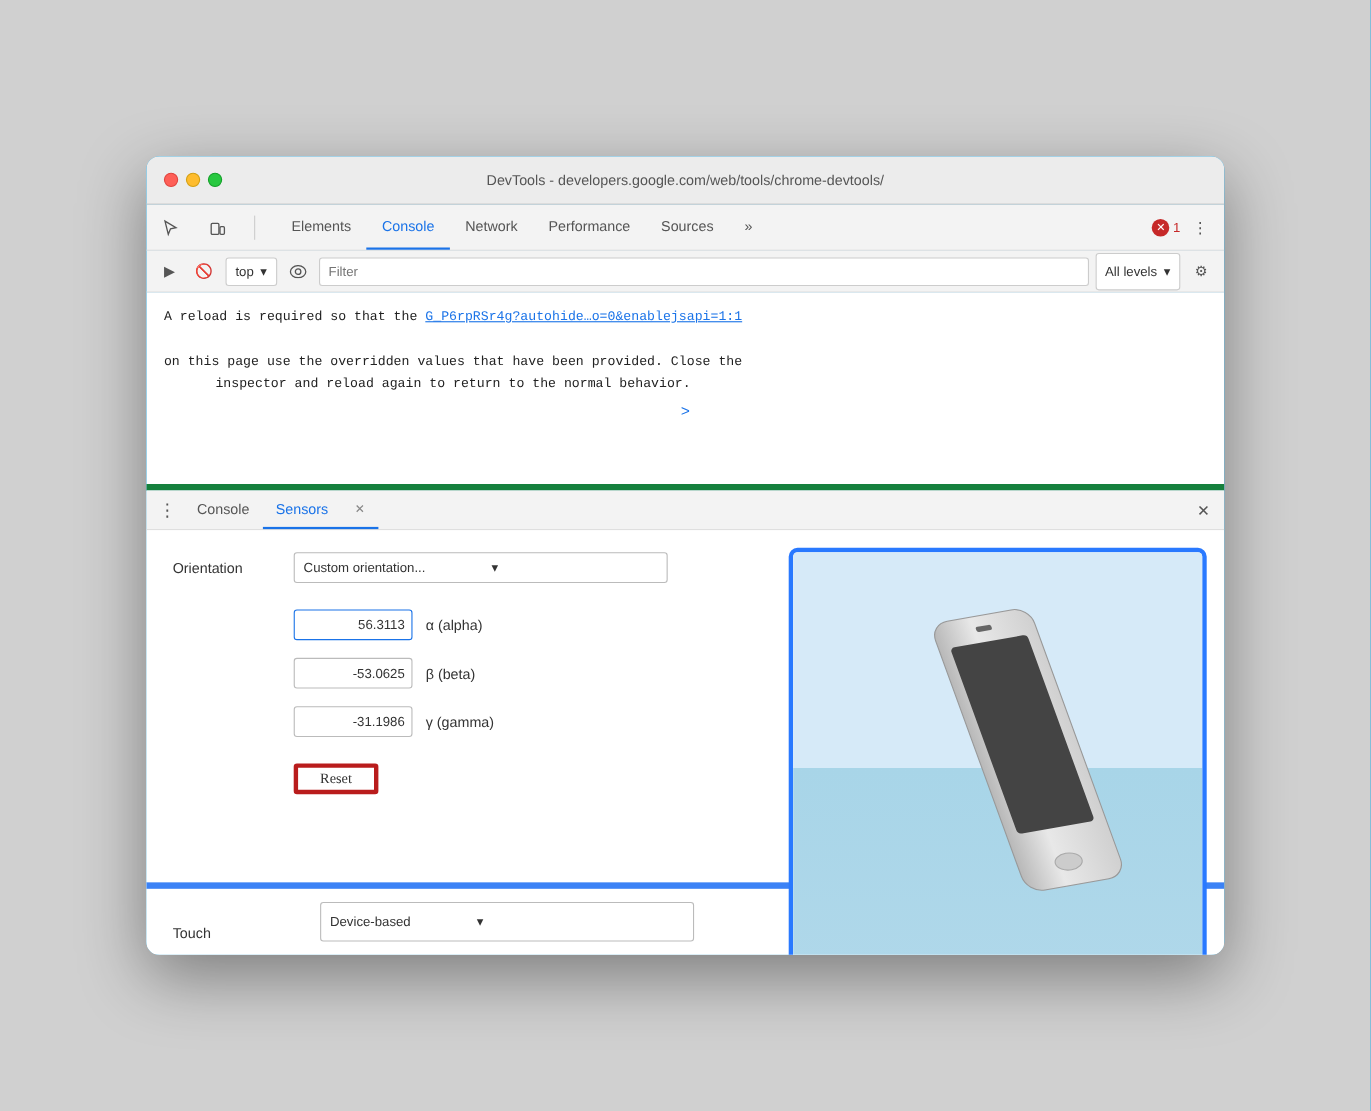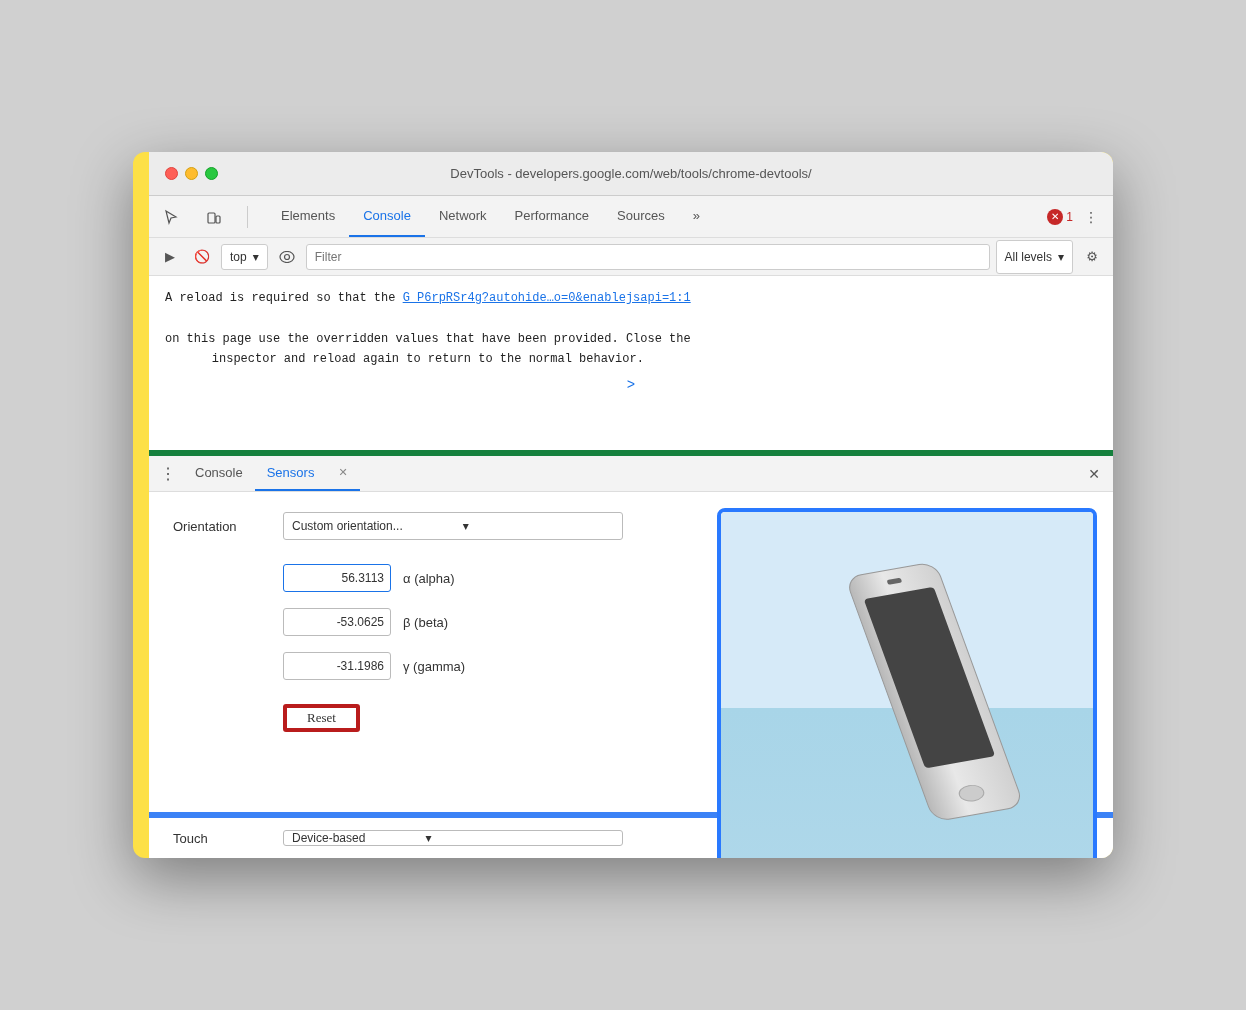--- a/index.html
+++ b/index.html
@@ -6,25 +6,24 @@
     body {
       background: #d0d0d0;
       display: flex;
       justify-content: center;
       align-items: center;
       min-height: 100vh;
       font-family: -apple-system, BlinkMacSystemFont, 'Segoe UI', sans-serif;
     }
     .window {
       width: 980px;
-      background: #fde047;
+      background: #0ea5e9;
       border-radius: 12px;
       box-shadow: 0 20px 60px rgba(0,0,0,0.4);
       overflow: hidden;
-      padding-left: 16px;
     }
     
     .title-bar {
       background: #ececec;
       height: 44px;
       display: flex;
       align-items: center;
       padding: 0 16px;
       border-bottom: 1px solid #ccc;
       position: relative;
@@ -378,30 +377,31 @@
     }
     .touch-label {
       width: 110px;
       font-size: 13px;
       color: #333;
       flex-shrink: 0;
     }
     .touch-dropdown {
       display: flex;
       align-items: center;
-      height: 16px;
+      height: 36px;
       background: white;
       border: 1px solid #bbb;
       border-radius: 3px;
       padding: 0 8px;
       font-size: 12px;
       color: #333;
       cursor: pointer;
       gap: 60px;
       width: 340px;
+      margin-left: 24px;
     }
   </style>
 </head>
 <body>
 
 <div class="window">
 
   <div class="title-bar">
     <div class="traffic-lights">
       <div class="traffic-light tl-close"></div>

